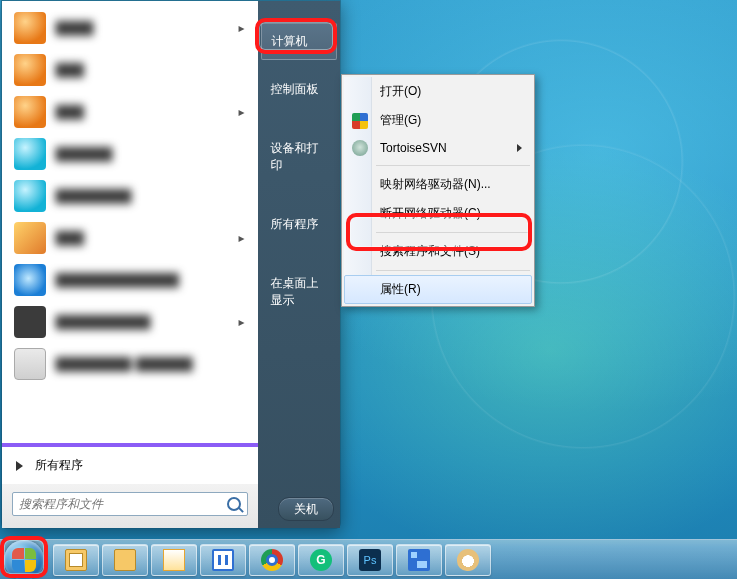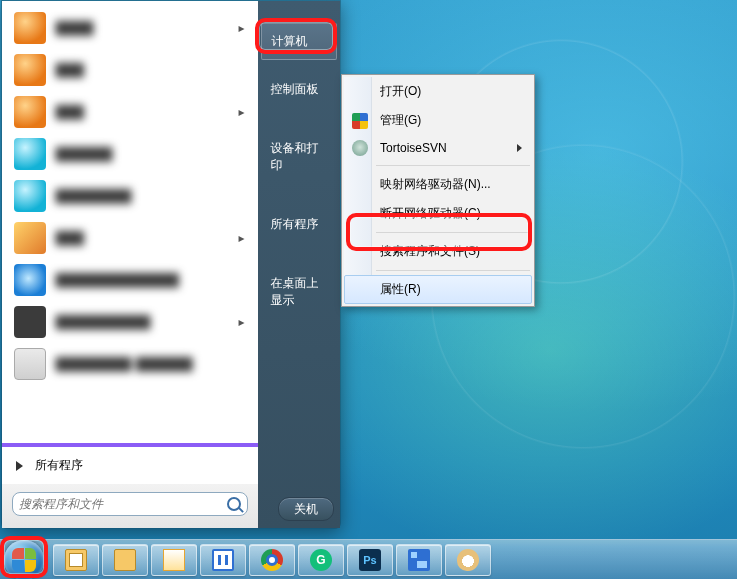--- a/index.html
+++ b/index.html
@@ -116,21 +116,21 @@
     }
     .search-row {
       padding: 8px 10px 12px;
       background: linear-gradient(180deg, #f2f2f2, #e6e6e6);
     }
     .search-box {
       display: flex;
       align-items: center;
       border: 1px solid #8ea9bf;
       background: #fff;
-      border-radius: 8px;
+      border-radius: 2px;
       padding: 4px 6px;
     }
     .search-box input {
       border: 0;
       outline: 0;
       flex: 1;
       font-size: 12px;
       font-style: italic;
       color: #666;
       background: transparent;
@@ -269,21 +269,21 @@
     .tb-icon { width: 22px; height: 22px; display:inline-block; }
     .i-sysfolder{ background: #f6c867; border:1px solid #b78a2a; border-radius:2px; position:relative;}
     .i-sysfolder::before{content:"";position:absolute;inset:3px;border:1px solid #b78a2a;background:#fff;}
     .i-folder { background: #f6c867; border:1px solid #b78a2a; border-radius:2px;}
     .i-outlook{ background: linear-gradient(180deg,#fff,#ffe29a); border:1px solid #e6a531;}
     .i-maxthon{ background:#fff; border:2px solid #2e6fd2; position:relative; border-radius:2px;}
     .i-maxthon::after{content:"";position:absolute;inset:4px;border-left:3px solid #2e6fd2;border-right:3px solid #2e6fd2;}
     .i-chrome { border-radius:50%; background: conic-gradient(#d83b2a 0 120deg,#f4c20d 120deg 240deg,#1f9e55 240deg 360deg); position:relative;}
     .i-chrome::after{content:"";position:absolute;inset:5px;background:#fff;border-radius:50%;border:3px solid #2e6fd2;}
     .i-g { border-radius:50%; background:#13bf7a; color:#fff; text-align:center; line-height:22px; font-weight:bold;}
-    .i-ps{ background:#0b2f4f; color:#5ec3ff; text-align:center; line-height:22px; font-weight:bold; border-radius:3px; font-size:11px;}
+    .i-ps{ background:#0b2f4f; color:#5ec3ff; text-align:center; line-height:22px; font-weight:normal; border-radius:3px; font-size:11px;}
     .i-panel{ background:#2e6fd2; border-radius:2px; position:relative;}
     .i-panel::before{content:"";position:absolute;left:3px;top:3px;width:6px;height:6px;background:#9fd1ff;}
     .i-panel::after{content:"";position:absolute;right:3px;bottom:3px;width:10px;height:7px;background:#9fd1ff;}
     .i-paint{ background: radial-gradient(circle at 50% 55%, #fff 35%, #e7c07a 36%); border-radius:50% 50% 50% 45%;}
 
     
     .hl-frame {
       position: absolute;
       border: 4px solid #ff1a1a;
       border-radius: 10px;

